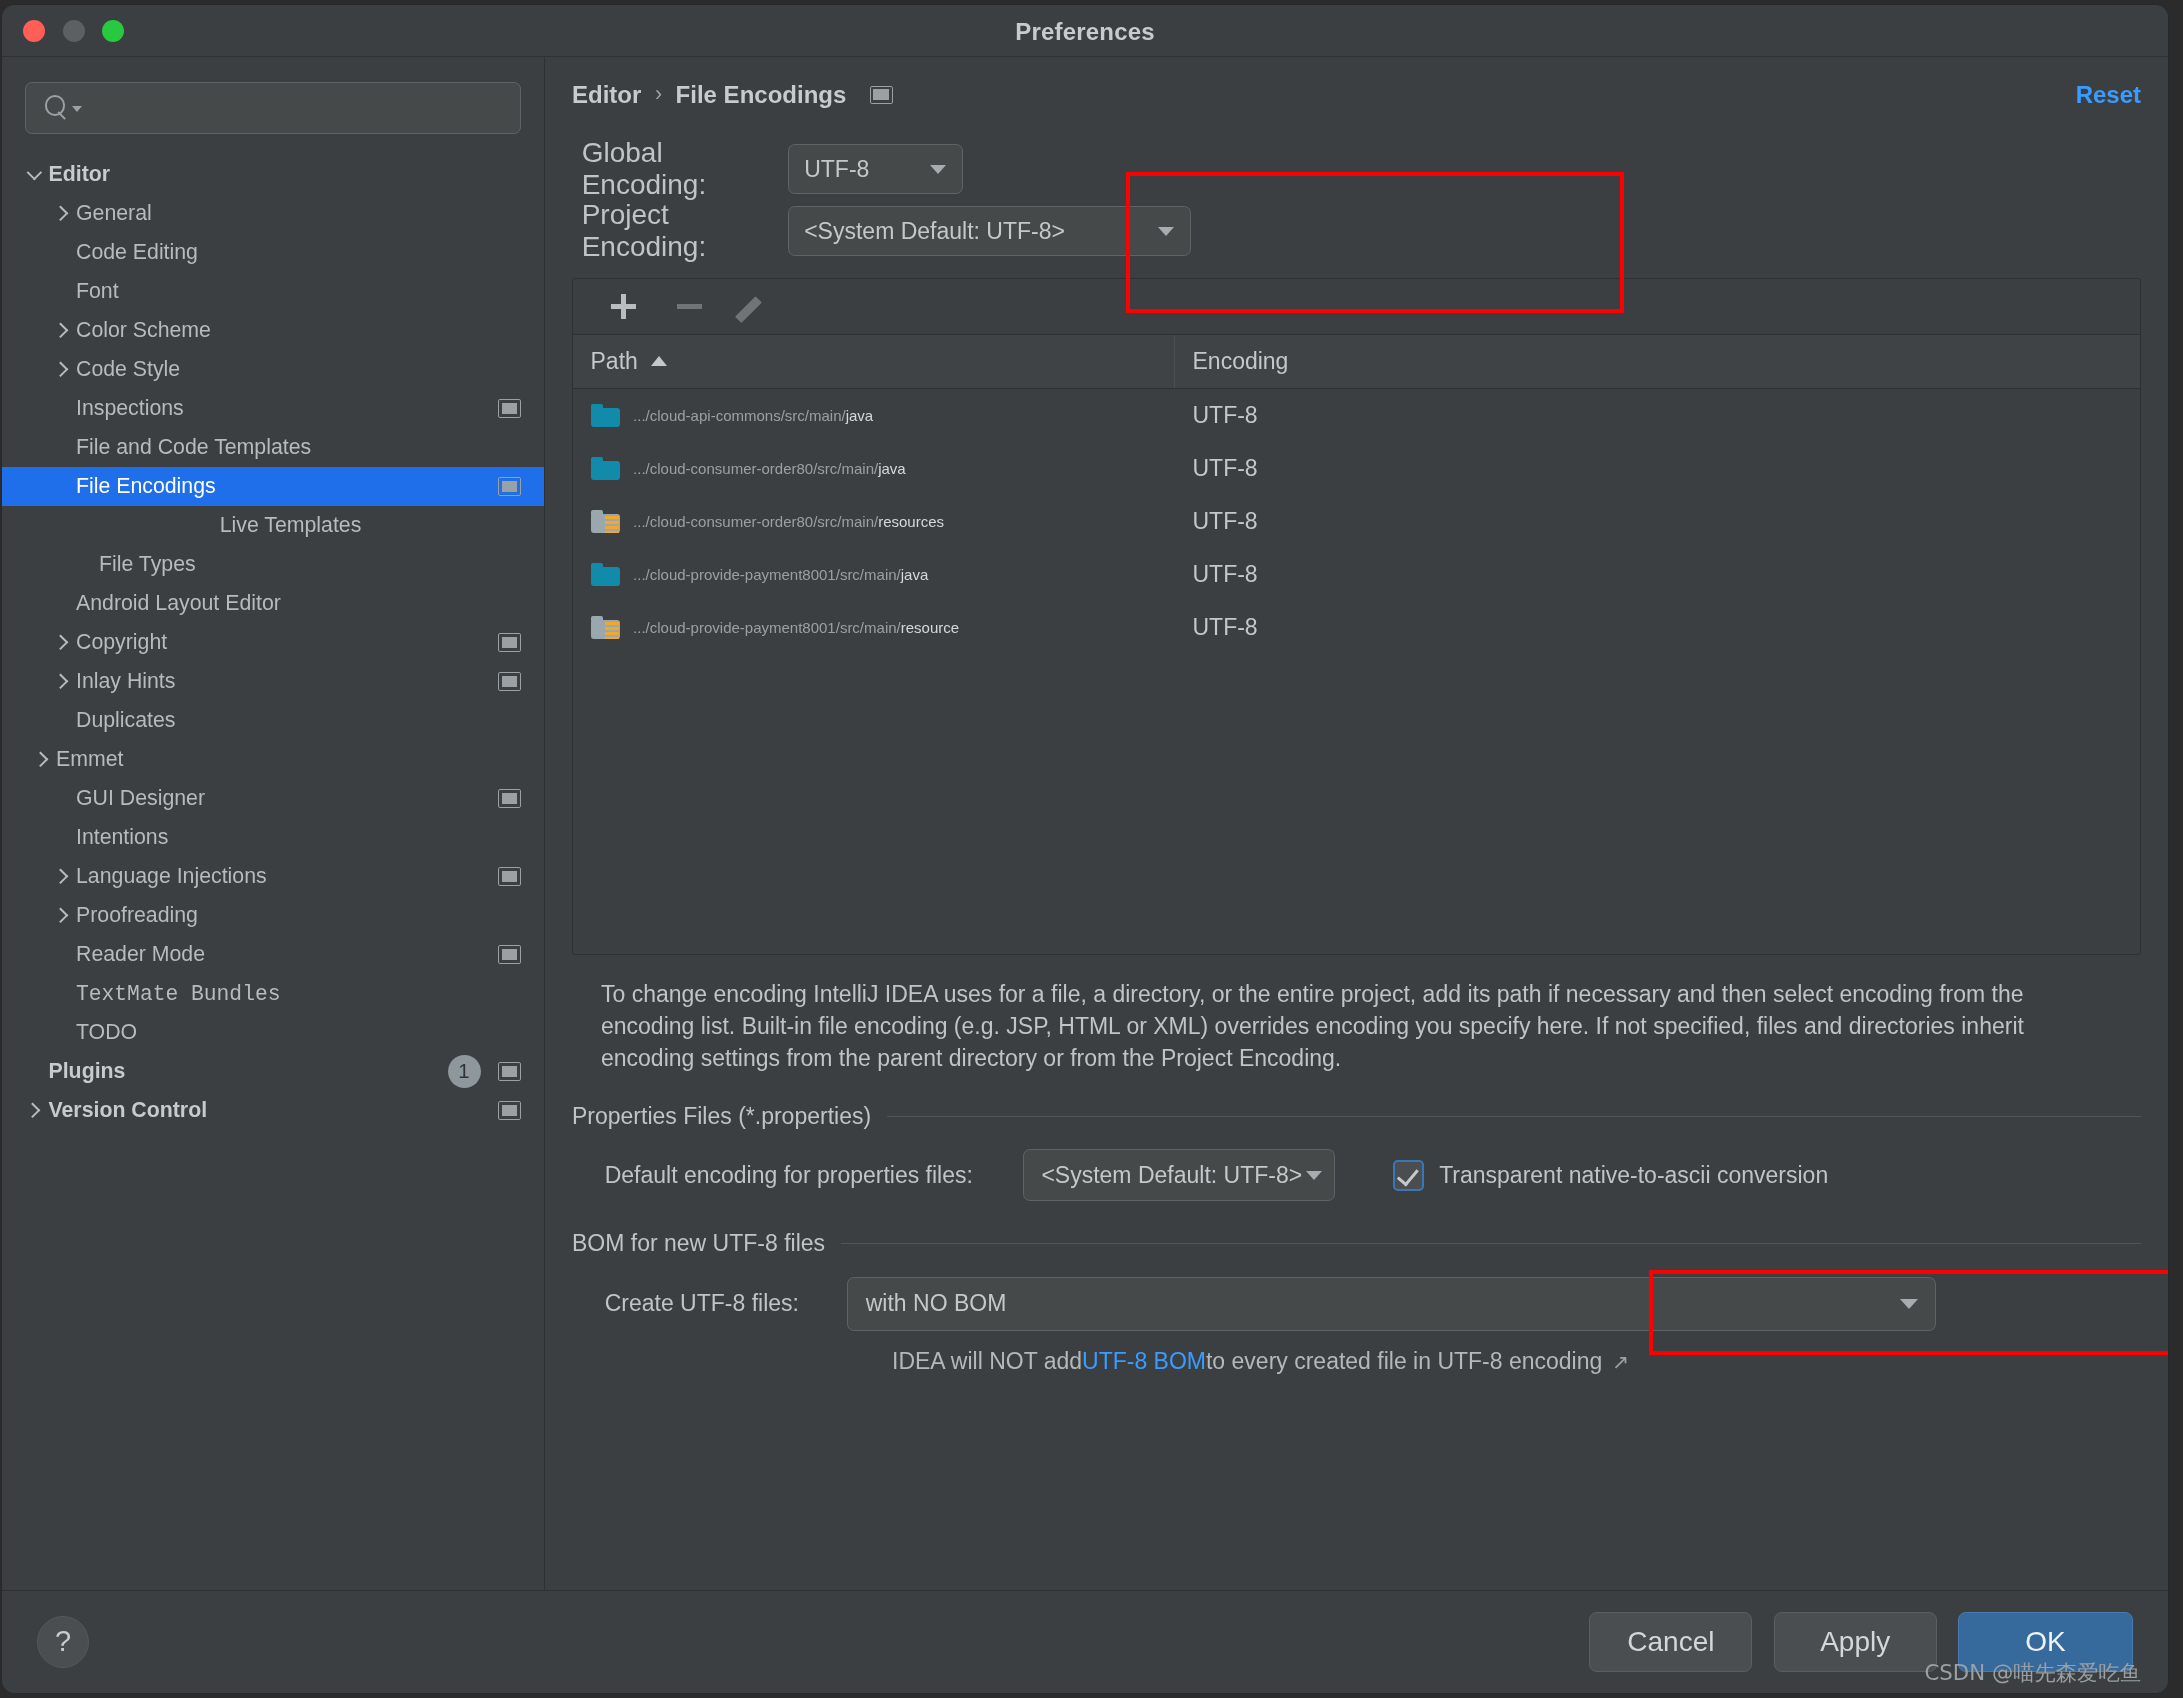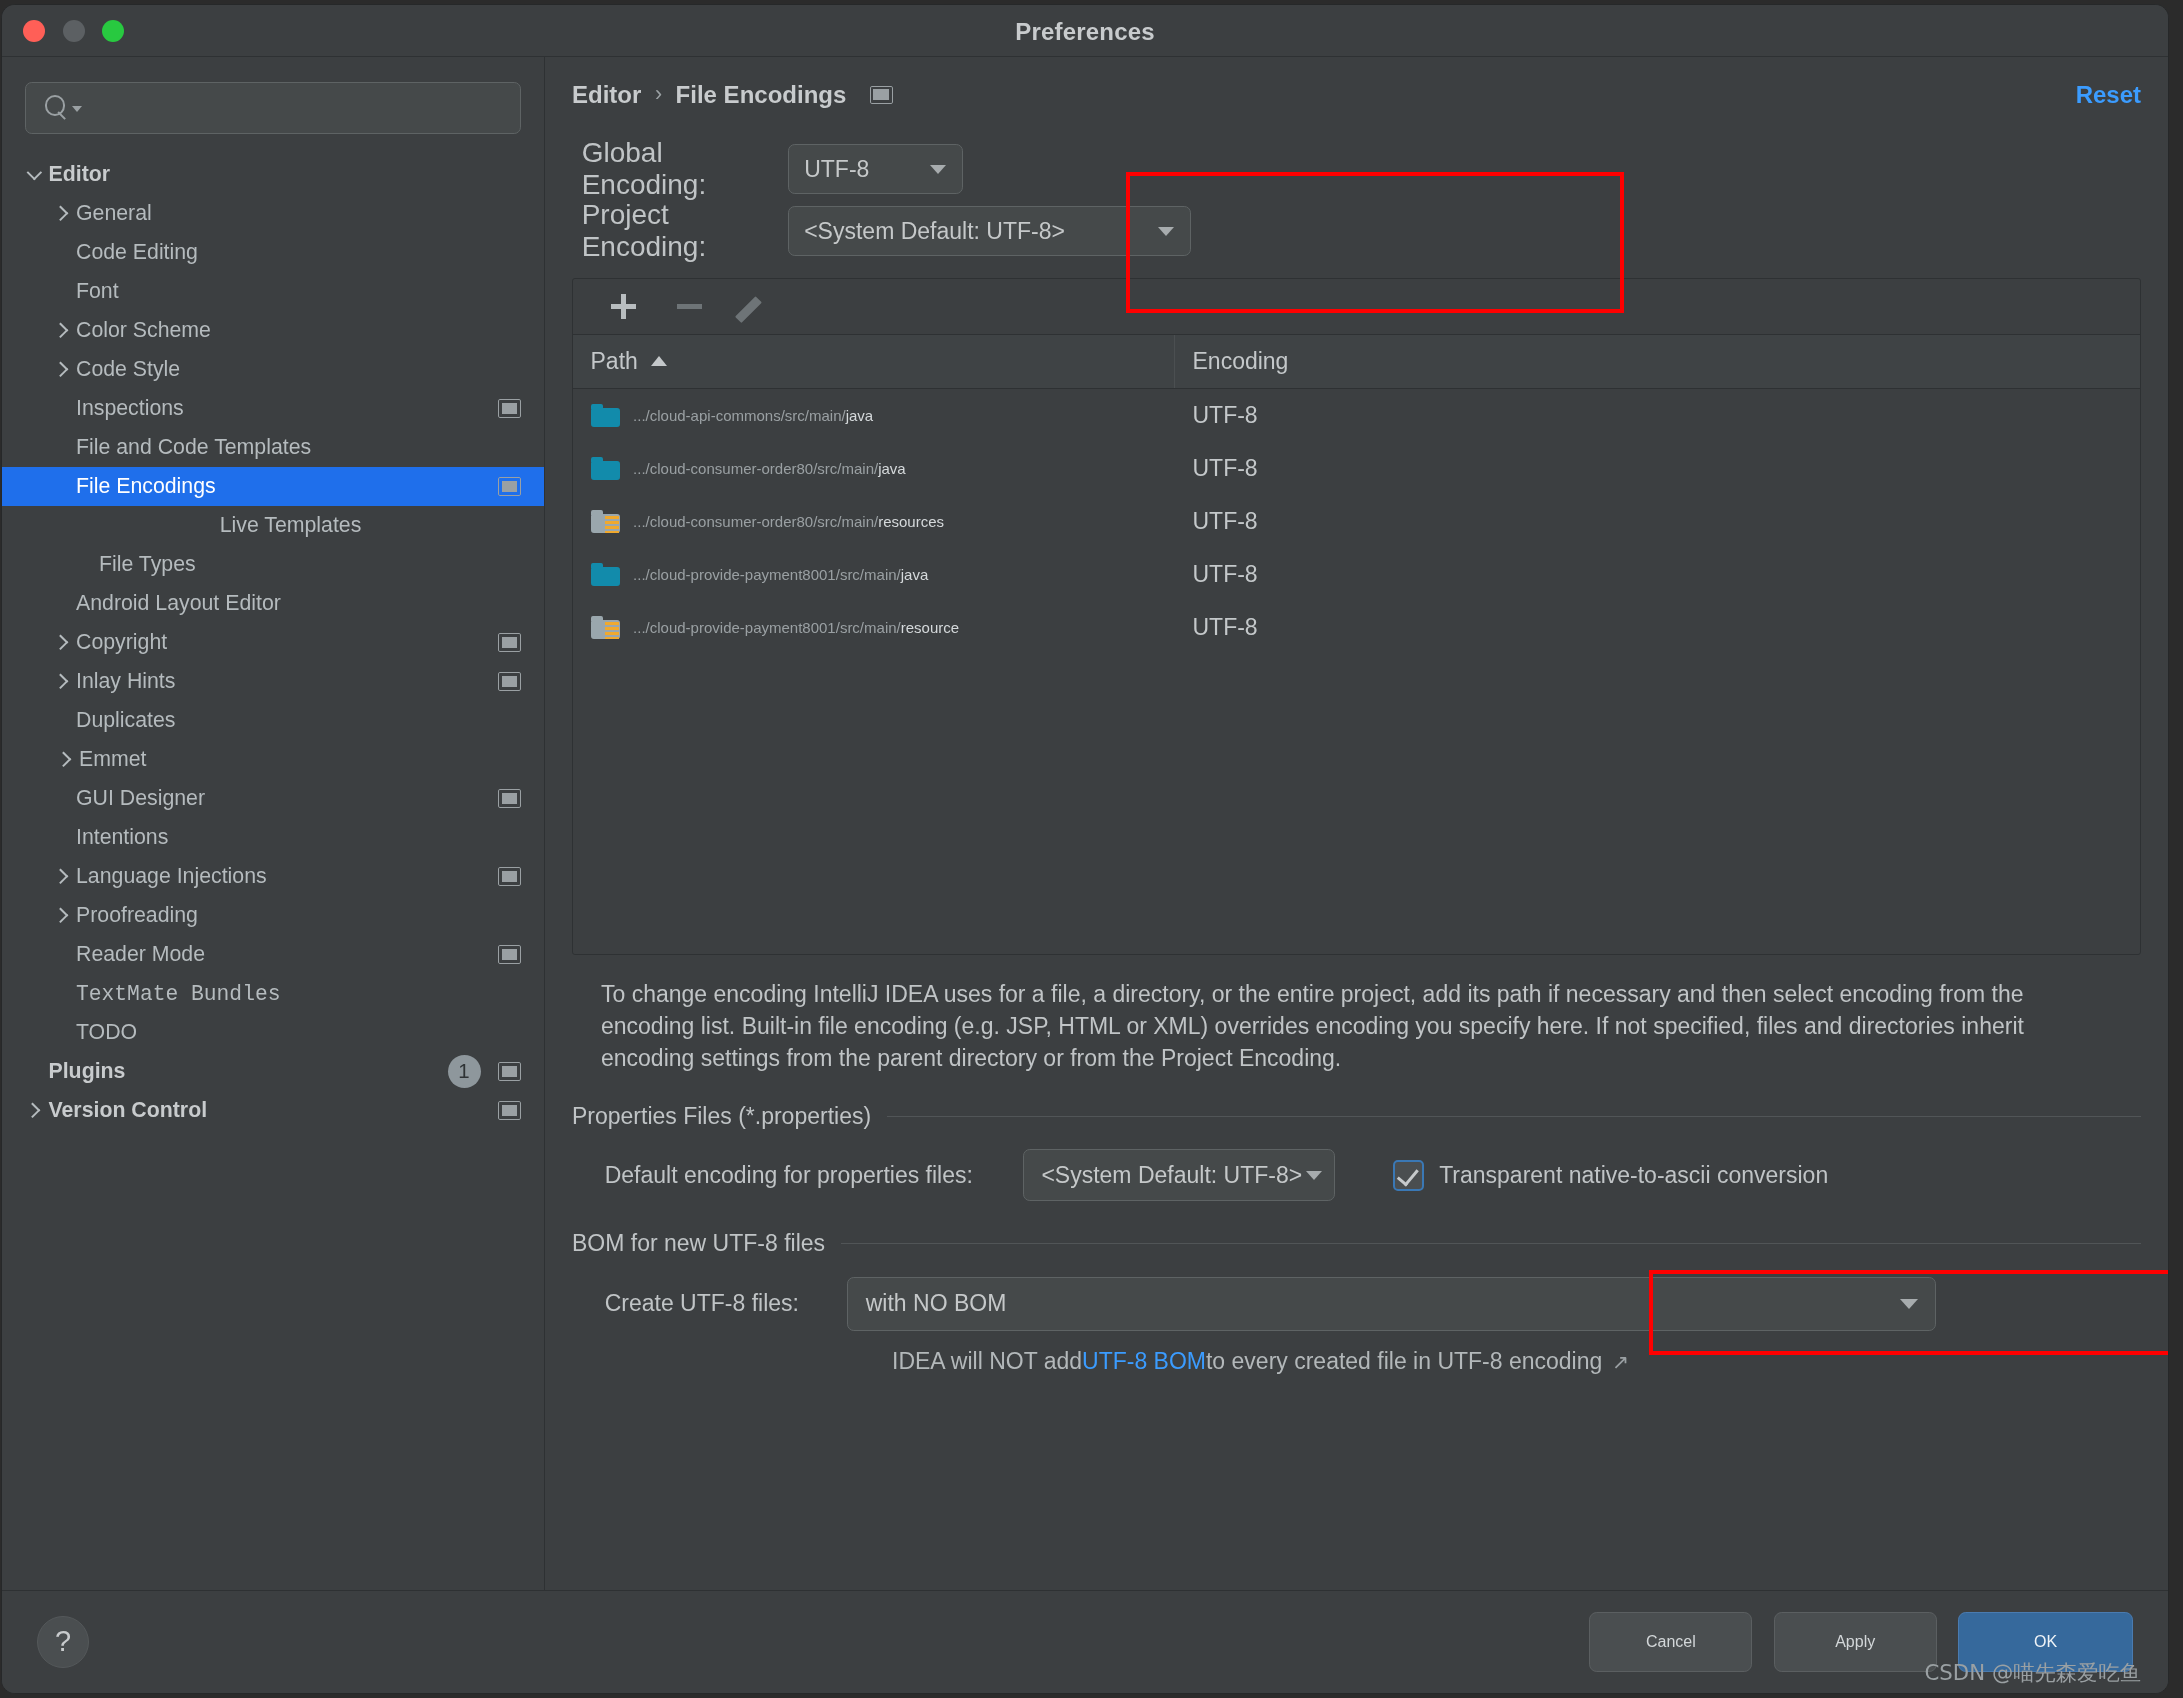--- a/index.html
+++ b/index.html
@@ -246,21 +246,21 @@
   .help-btn {
     width: 52px; height: 52px; border-radius: 50%;
     background: #4a4e50; border: 1px solid #54585a;
     color: #c8cbcd; font-size: 29px;
     display: flex; align-items: center; justify-content: center;
   }
   .btns { margin-left: auto; display: flex; gap: 21.3px; }
   .btn {
     min-width: 163px; height: 60px; border-radius: 7.8px;
     display: flex; align-items: center; justify-content: center;
-    font-size: 16px; border: 1px solid #5b5f61; background: #4a4e50; color: #d3d7d9;
+    font-size: 28px; border: 1px solid #5b5f61; background: #4a4e50; color: #d3d7d9;
   }
   .btn.primary { background: #36699c; border-color: #4a7bb0; color: #eef3f7; min-width: 175px; }
   .watermark {
     position: absolute; right: 27px; bottom: 5.8px;
     color: #9aa0a3; font-size: 21.3px;
     font-family: "DejaVu Sans", sans-serif;
   }
 </style>
 </head>
 <body>
@@ -356,21 +356,21 @@
             <span class="chev">
               <span></span>
             </span>
             <span class="tree-label">Inlay Hints</span>
             <span class="cfg-icon"></span>
           </div>
           <div class="tree-item" style="padding-left: 45px;">
             <span class="chev"></span>
             <span class="tree-label">Duplicates</span>
           </div>
-          <div class="tree-item" style="padding-left: 48px;">
+          <div class="tree-item" style="padding-left: 25px;">
             <span class="chev">
               <span></span>
             </span>
             <span class="tree-label">Emmet</span>
           </div>
           <div class="tree-item" style="padding-left: 45px;">
             <span class="chev"></span>
             <span class="tree-label">GUI Designer</span>
             <span class="cfg-icon"></span>
           </div>

